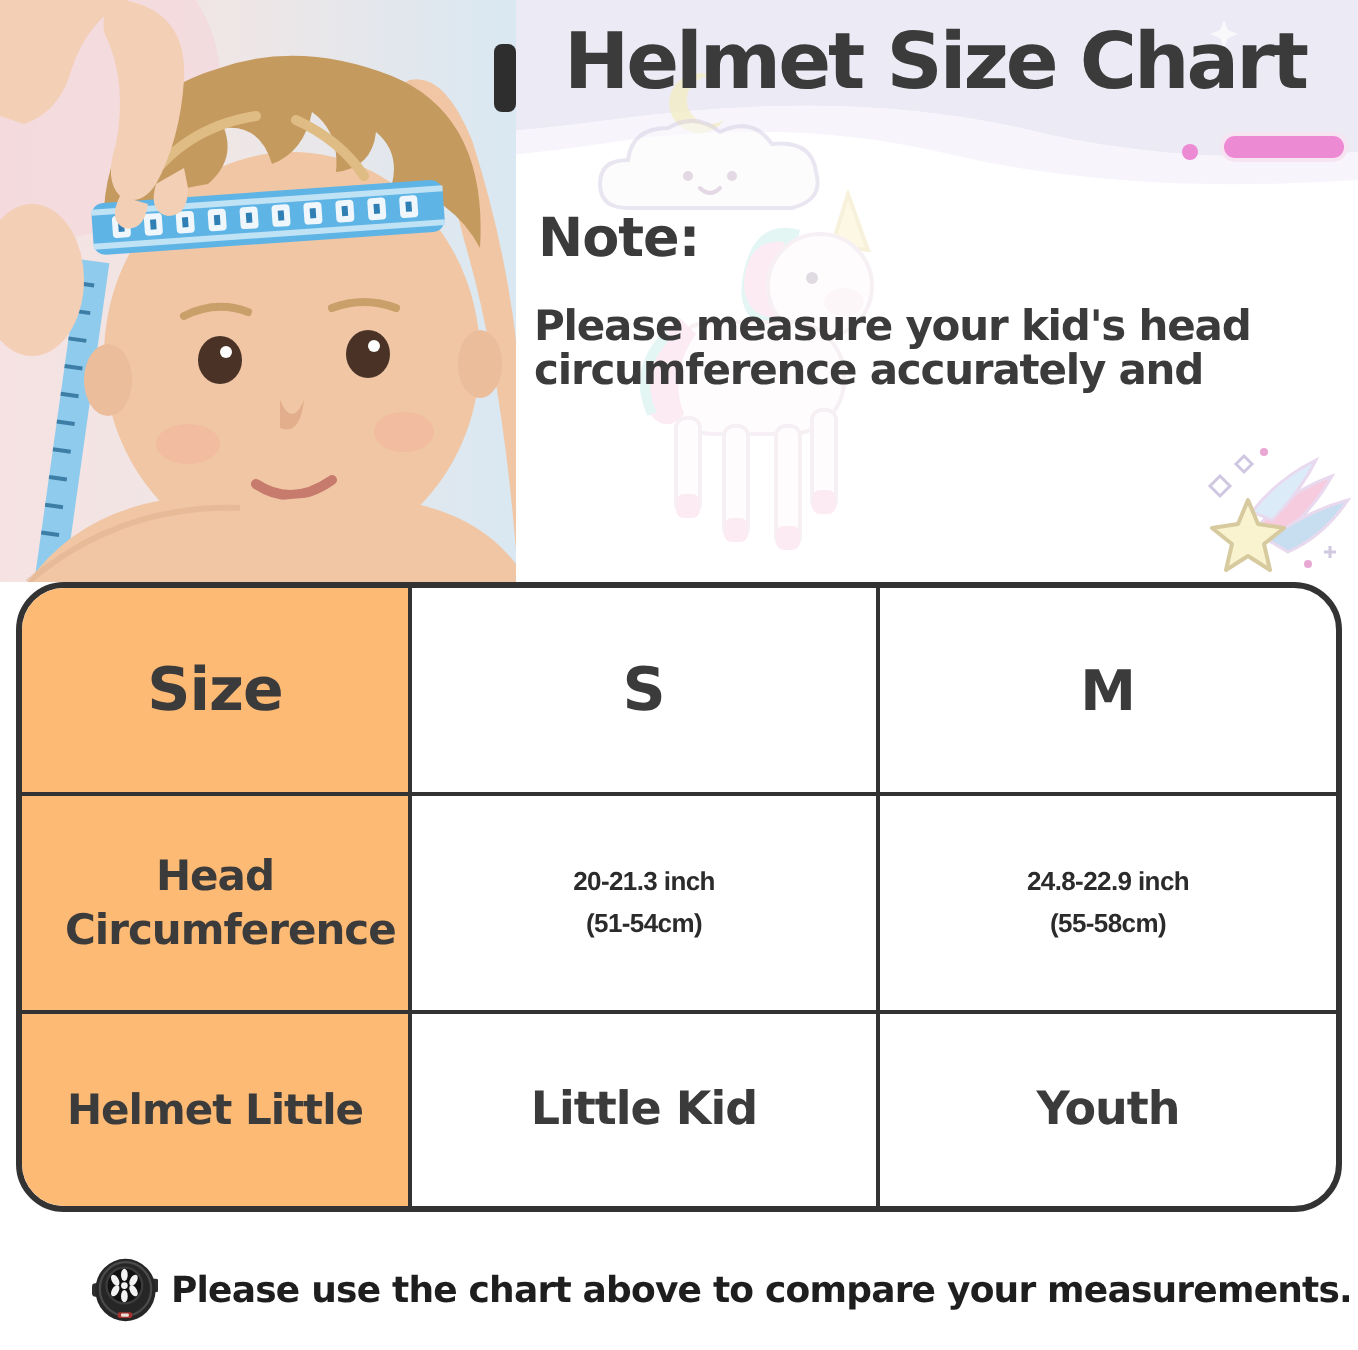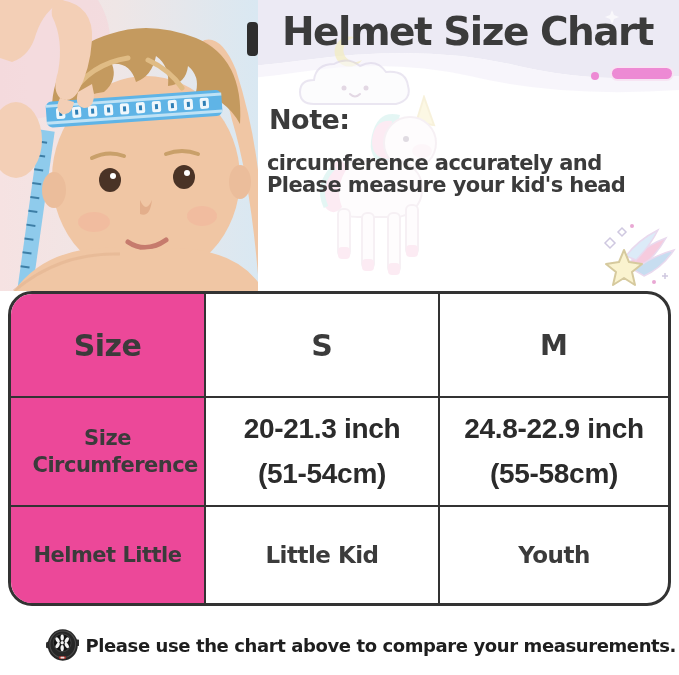--- a/index.html
+++ b/index.html
@@ -46,26 +46,26 @@
     display:grid;grid-template-columns:195px 234px 1fr;
     grid-template-rows:104px 109px 1fr;background:#ffffff;
   }
   .cell{
     display:flex;flex-direction:column;align-items:center;justify-content:center;
     text-align:center;color:#3B3B3B;
     border-right:2px solid #333333;border-bottom:2px solid #333333;
   }
   .cell.last-col{border-right:none;}
   .cell.last-row{border-bottom:none;}
-  .cell.head-col{background:#ec4899;}
+  .cell.head-col{background:#fdba74;}
   .t-size{font-size:30px;font-weight:bold;letter-spacing:-0.5px;}
   .t-s{font-size:30px;font-weight:bold;}
   .t-m{font-size:28px;font-weight:bold;}
   .t-rowlabel{font-size:21px;font-weight:bold;letter-spacing:-0.5px;line-height:1.25;width:150px;}
-  .t-val{font-family:"Liberation Sans",sans-serif;font-size:28px;font-weight:bold;color:#2B2B2B;line-height:1.6;letter-spacing:-0.3px;}
+  .t-val{font-family:"Liberation Sans",sans-serif;font-size:13px;font-weight:bold;color:#2B2B2B;line-height:1.6;letter-spacing:-0.3px;}
   .t-label{font-size:23px;font-weight:bold;letter-spacing:-0.5px;}
 
   
   .footer{
     position:absolute;left:46px;top:615px;width:630px;height:60px;
     display:flex;align-items:center;gap:6px;
   }
   .footer-text{
     font-size:18px;font-weight:bold;color:#1E1E1E;letter-spacing:-0.4px;white-space:nowrap;
   }
@@ -219,37 +219,37 @@
       <path d="M78,92 q-4,14 6,16 q10,0 10,-14 l-2,-10 Z M60,98 q-6,12 2,16 q10,2 12,-12 Z" fill="#F3CFB6"></path>
       <path d="M0,0 L64,0 Q44,10 36,34 Q30,56 12,62 L0,58 Z" fill="#F3CFB6"></path>
       <ellipse cx="16" cy="140" rx="26" ry="38" fill="#F3CFB6"></ellipse>
     </svg>
   </div>
 
   <div class="title">Helmet Size Chart</div>
 
   <div class="note-heading">Note:</div>
   <div class="note-body">
+    <div>Please measure your kid's head</div>
     <div>circumference accurately and</div>
-    <div>Please measure your kid's head</div>
   </div>
 
   <div class="size-table">
     <div class="cell head-col">
       <span class="t-size">Size</span>
     </div>
     <div class="cell">
       <span class="t-s">S</span>
     </div>
     <div class="cell last-col">
       <span class="t-m">M</span>
     </div>
 
     <div class="cell head-col">
-      <span class="t-rowlabel">Size Circumference</span>
+      <span class="t-rowlabel">Head Circumference</span>
     </div>
     <div class="cell">
       <span class="t-val">20-21.3 inch</span>
       <span class="t-val">(51-54cm)</span>
     </div>
     <div class="cell last-col">
       <span class="t-val">24.8-22.9 inch</span>
       <span class="t-val">(55-58cm)</span>
     </div>
 

